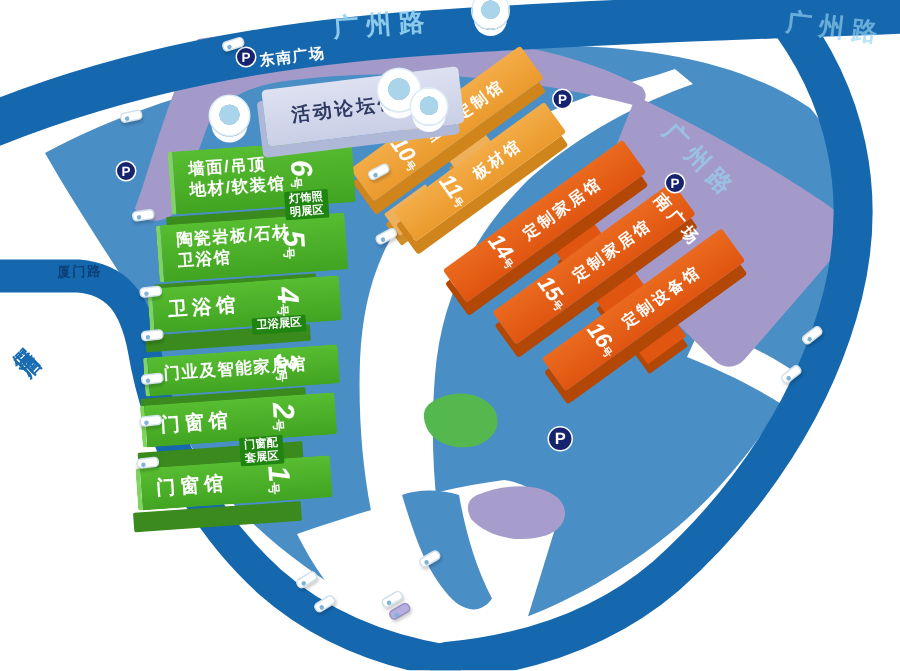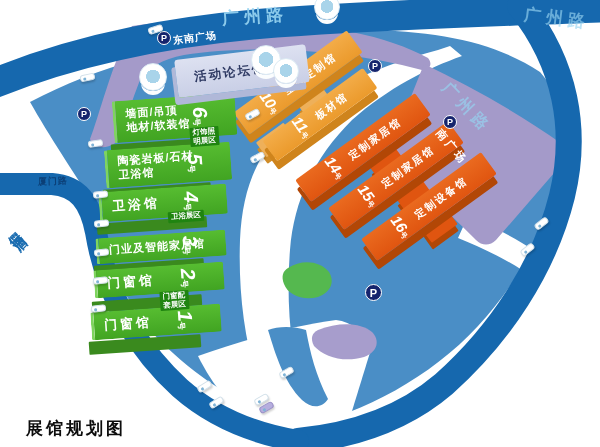--- a/index.html
+++ b/index.html
@@ -236,14 +236,13 @@
   <div class="rlabel" id="rl-top">广州路</div>
   <div class="rlabel" id="rl-top2">广州路</div>
   <div class="rlabel" id="rl-right">广州路</div>
   <div class="rlabel" id="rl-xiamen">厦门路</div>
 
   <div class="plaza-label" id="lbl-se">东南广场</div>
   <div class="plaza-label" id="lbl-s">南广场</div>
 
   <div class="hotel">假日酒店</div>
 
-  <div class="title">展馆规划图</div>
 </div>
 
 </body></html>

